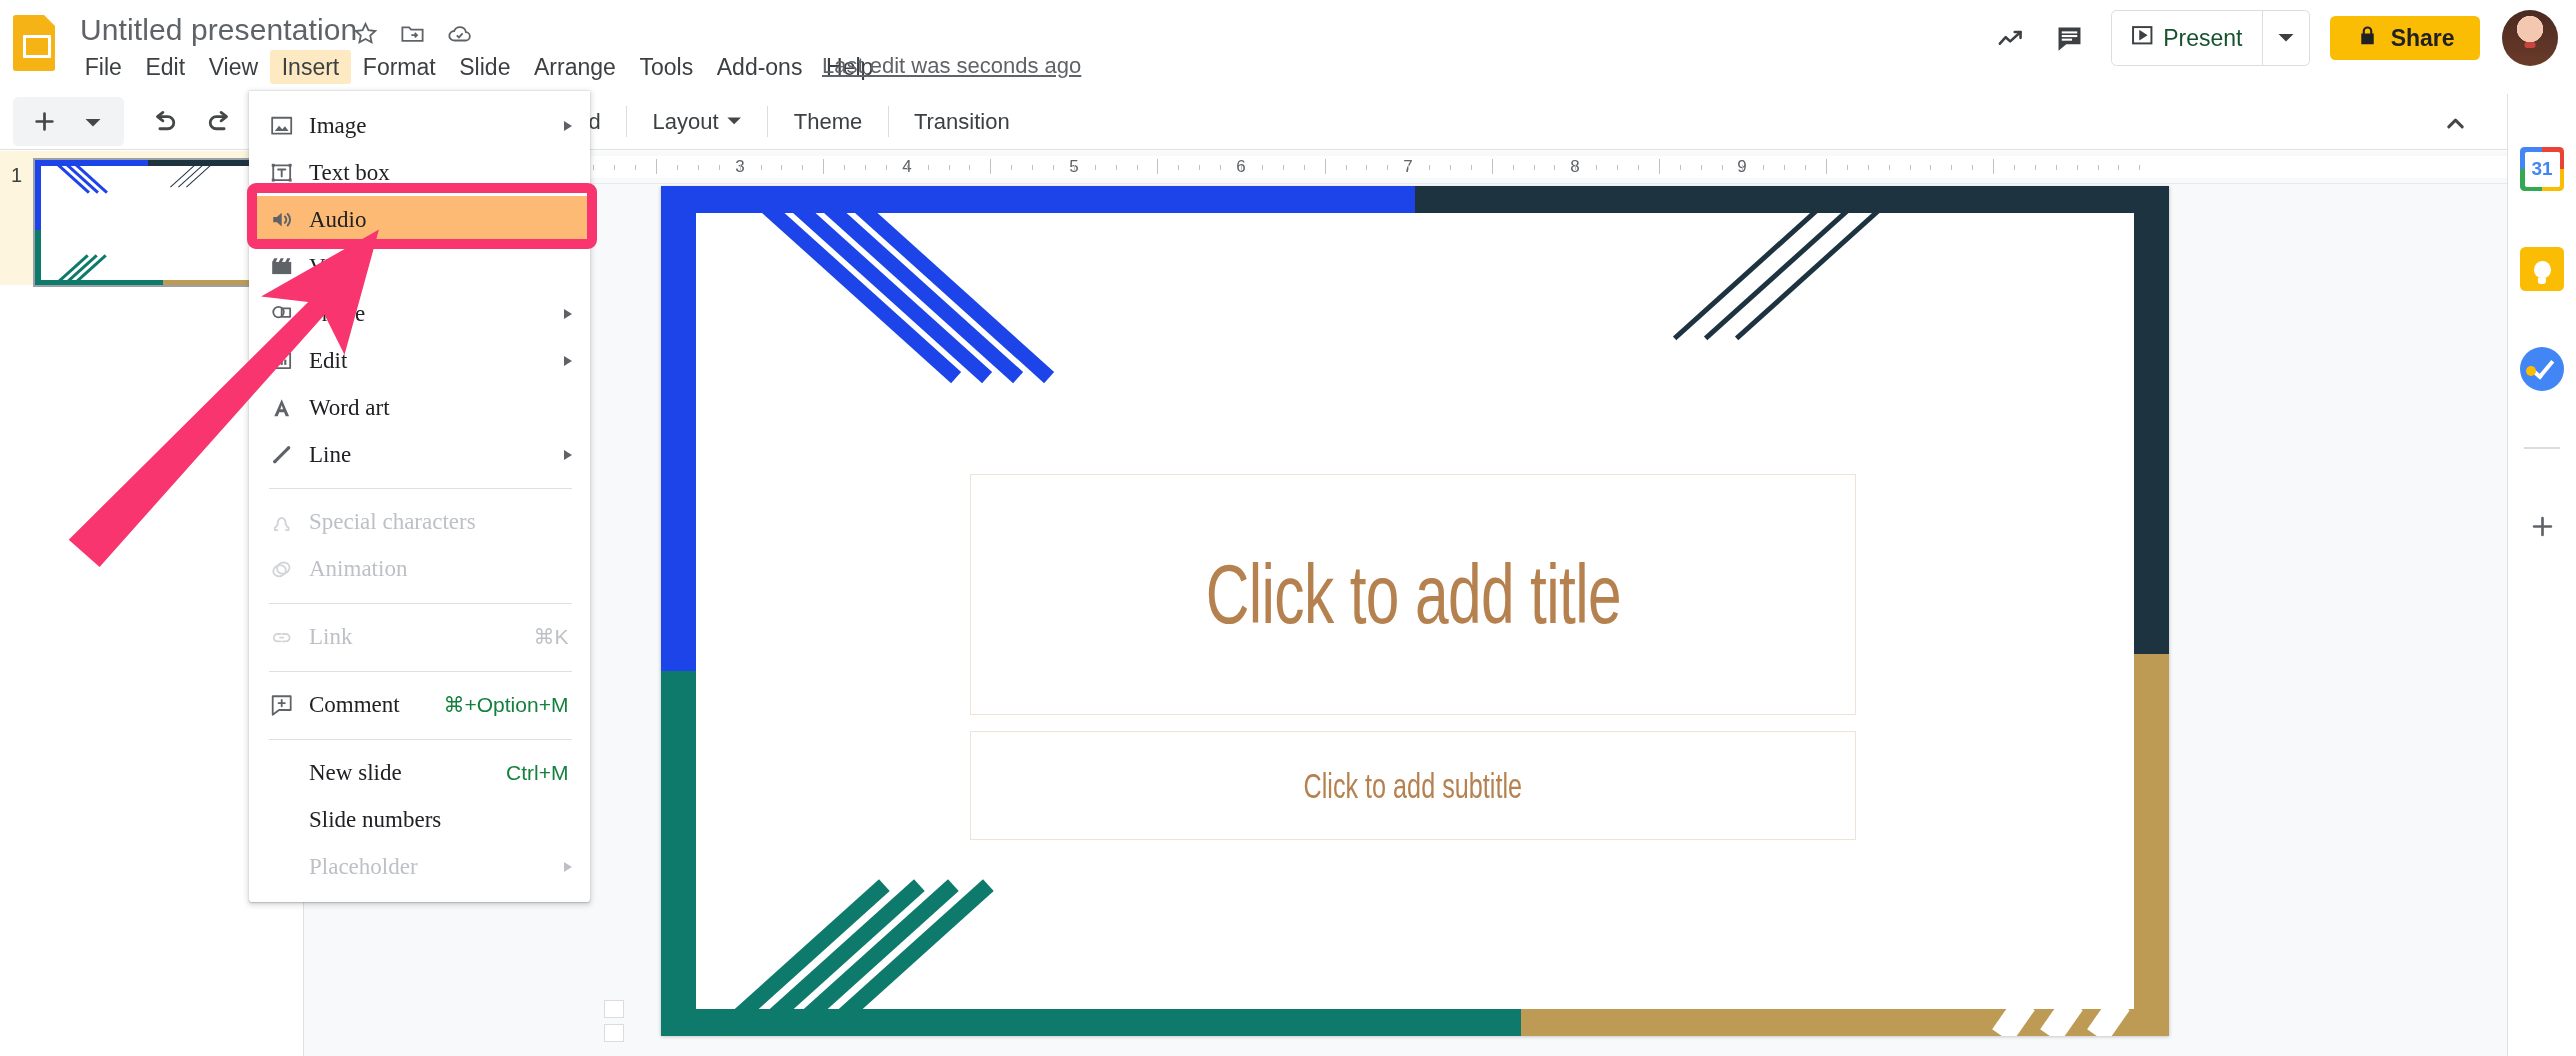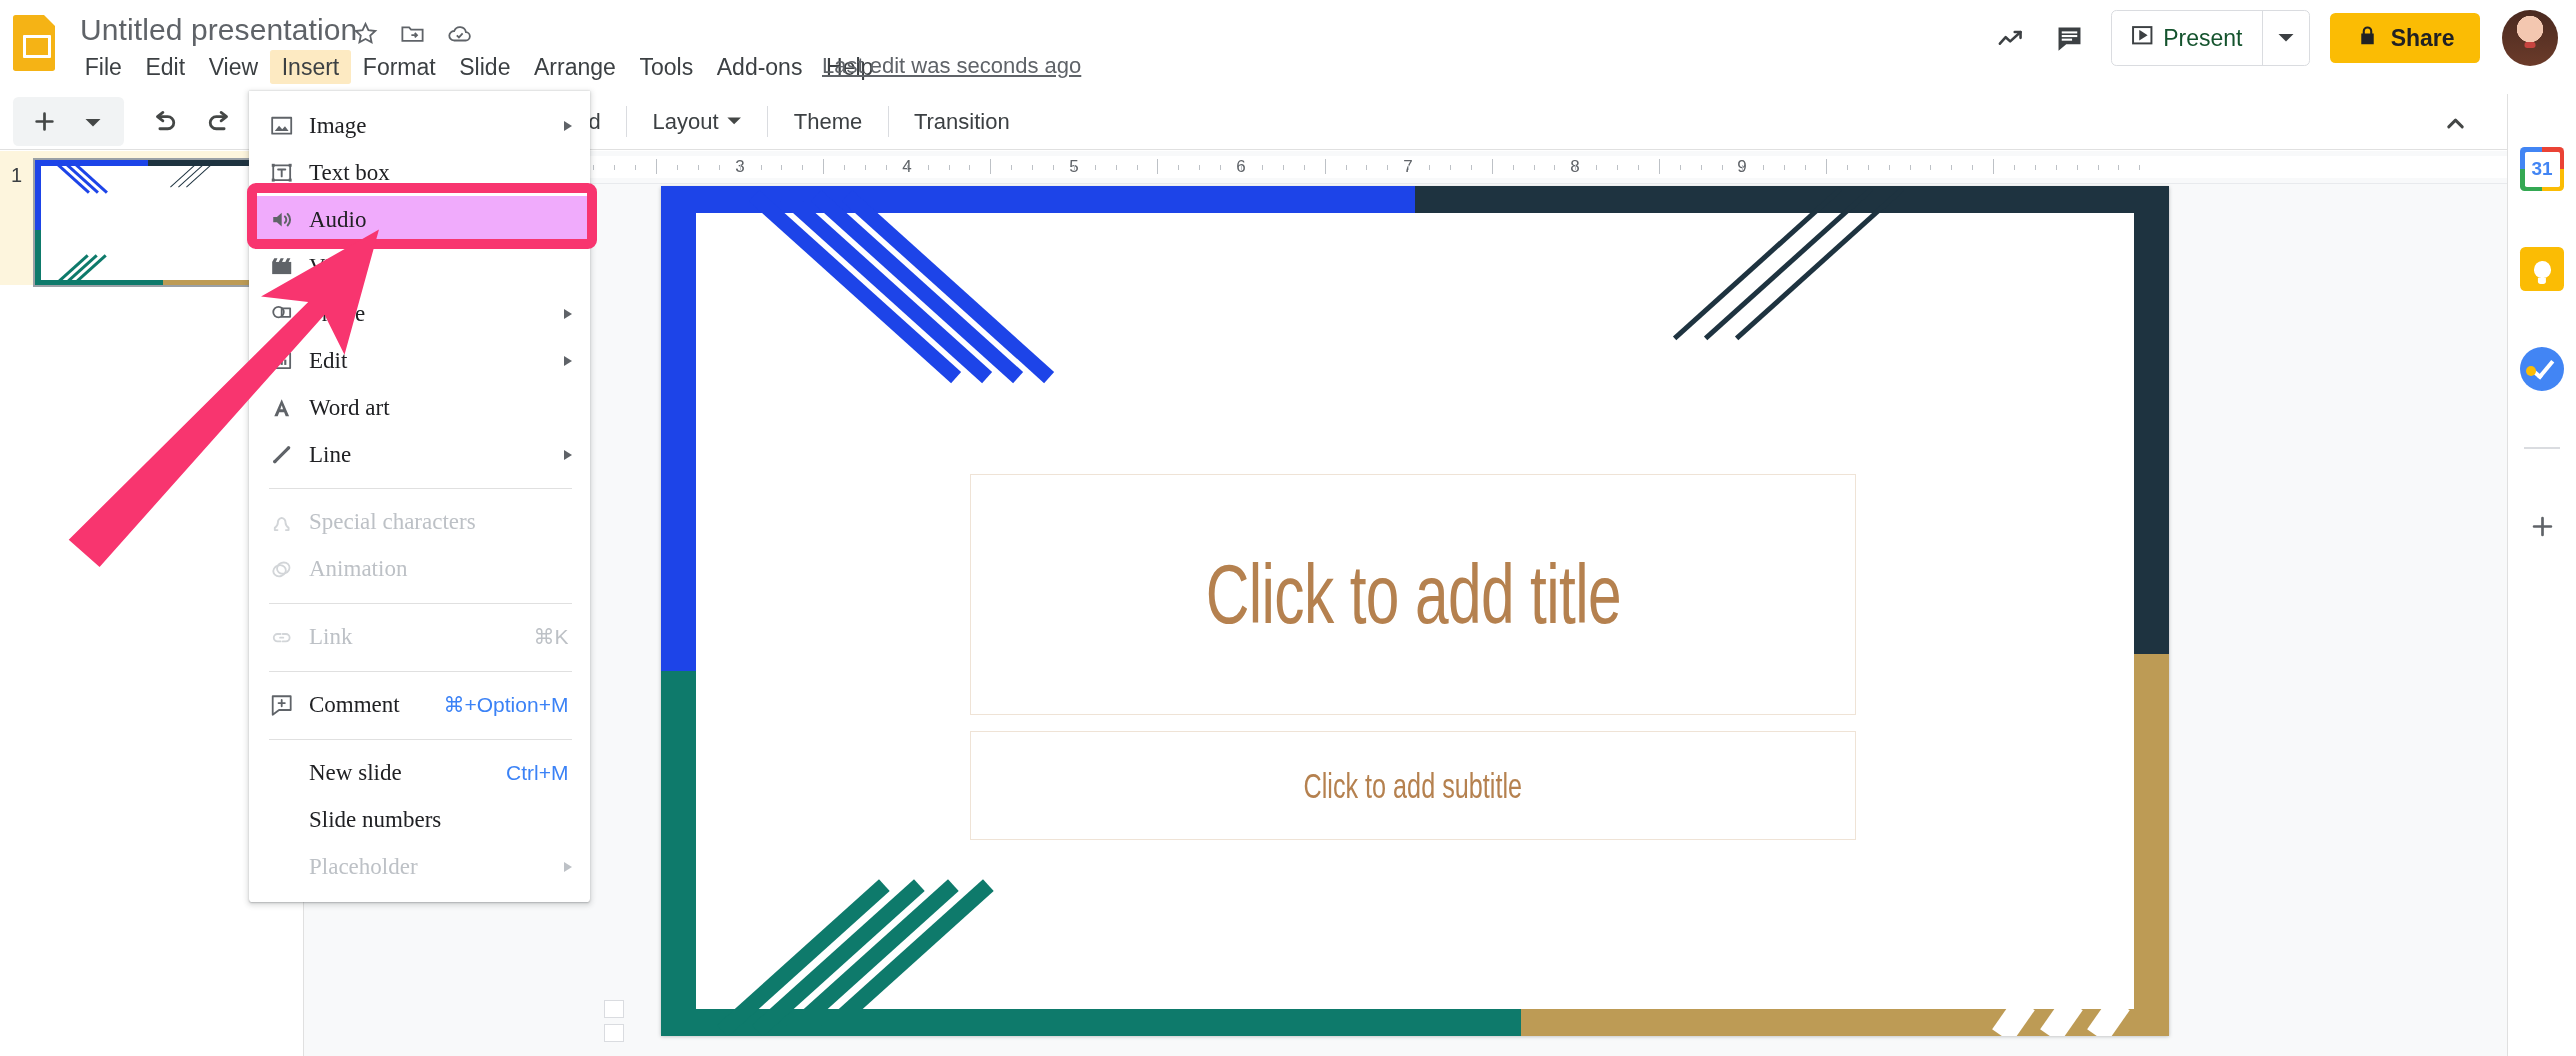--- a/index.html
+++ b/index.html
@@ -68,21 +68,21 @@
     padding: 0 20px 0 18px; height: 100%; color: #14532d; font-size: 23px; white-space: nowrap;
   }
   .present-caret {
     width: 47px; height: 100%; border-left: 1.8px solid #dadce0;
     display: flex; align-items: center; justify-content: center;
   }
   .share-btn {
     margin-left: 20px;
     display: flex; align-items: center; gap: 11.8px;
     background: #fbbc04; color: #202124; font-size: 23px; font-weight: bold;
-    height: 50px; padding: 0 25.4px; border-radius: 5.4px; white-space: nowrap;
+    height: 44px; padding: 0 25.4px; border-radius: 5.4px; white-space: nowrap;
   }
   .avatar {
     margin-left: 22px; width: 56px; height: 56px; border-radius: 50%;
     background: radial-gradient(circle at 50% 34%, #f3c7b0 0 28%, rgba(243,199,176,0) 29%),
                 linear-gradient(#4a2a20, #6b3b2a);
     position: relative; overflow: hidden;
   }
   .avatar::after {
     content:""; position:absolute; left:50%; top:58%; transform:translateX(-50%);
     width: 11px; height: 5.4px; background:#c7443f; border-radius: 2.7px;
@@ -213,27 +213,27 @@
   }
   .anno-arrow { left: 36px; top: 195px; width: 363px; height: 381px; }
 
   
   .dropdown {
     position: absolute; left: 249px; top: 91px; width: 341px;
     background: #fff; box-shadow: 0 1.8px 5.4px 1.8px rgba(60,64,67,.15), 0 0.9px 1.8px rgba(60,64,67,.3);
     border-radius: 0 0 3.6px 3.6px; padding: 11px 0 11px 0; z-index: 60;
   }
   .mi { display: flex; align-items: center; height: 47px; padding: 0 18px 0 20px; position: relative; }
-  .mi.hl { background: #f0abfc; }
+  .mi.hl { background: #fdba74; }
   .mi-ic { width: 40px; flex: 0 0 40px; display: flex; align-items: center; justify-content: flex-start; color: #5f6368; }
   .mi-ic svg { display: block; }
   .mi-lb { font-size: 23px; color: #202124; white-space: nowrap; font-family: Liberation Serif, serif; }
   .mi.dim .mi-lb { color: #bdc1c6; }
   .mi.dim .mi-ic { color: #d2d5d8; }
-  .mi-sc { margin-left: auto; font-size: 21px; color: #3b82f6; white-space: nowrap; padding-right: 3.6px;}
+  .mi-sc { margin-left: auto; font-size: 21px; color: #15803d; white-space: nowrap; padding-right: 3.6px;}
   .mi.dim .mi-sc { color: #bdc1c6; }
   .mi-ar { margin-left: auto; width: 0;height:0; border-left: 8.2px solid #5f6368; border-top:5.4px solid transparent; border-bottom: 5.4px solid transparent; }
   .mi.dim .mi-ar { border-left-color:#bdc1c6; }
   .mi-div { height: 0.9px; background: #e0e0e0; margin: 10px 18px 10px 20px; }
 </style>
 </head>
 <body>
 
 <div class="topbar">
   <div class="app-logo"></div>

